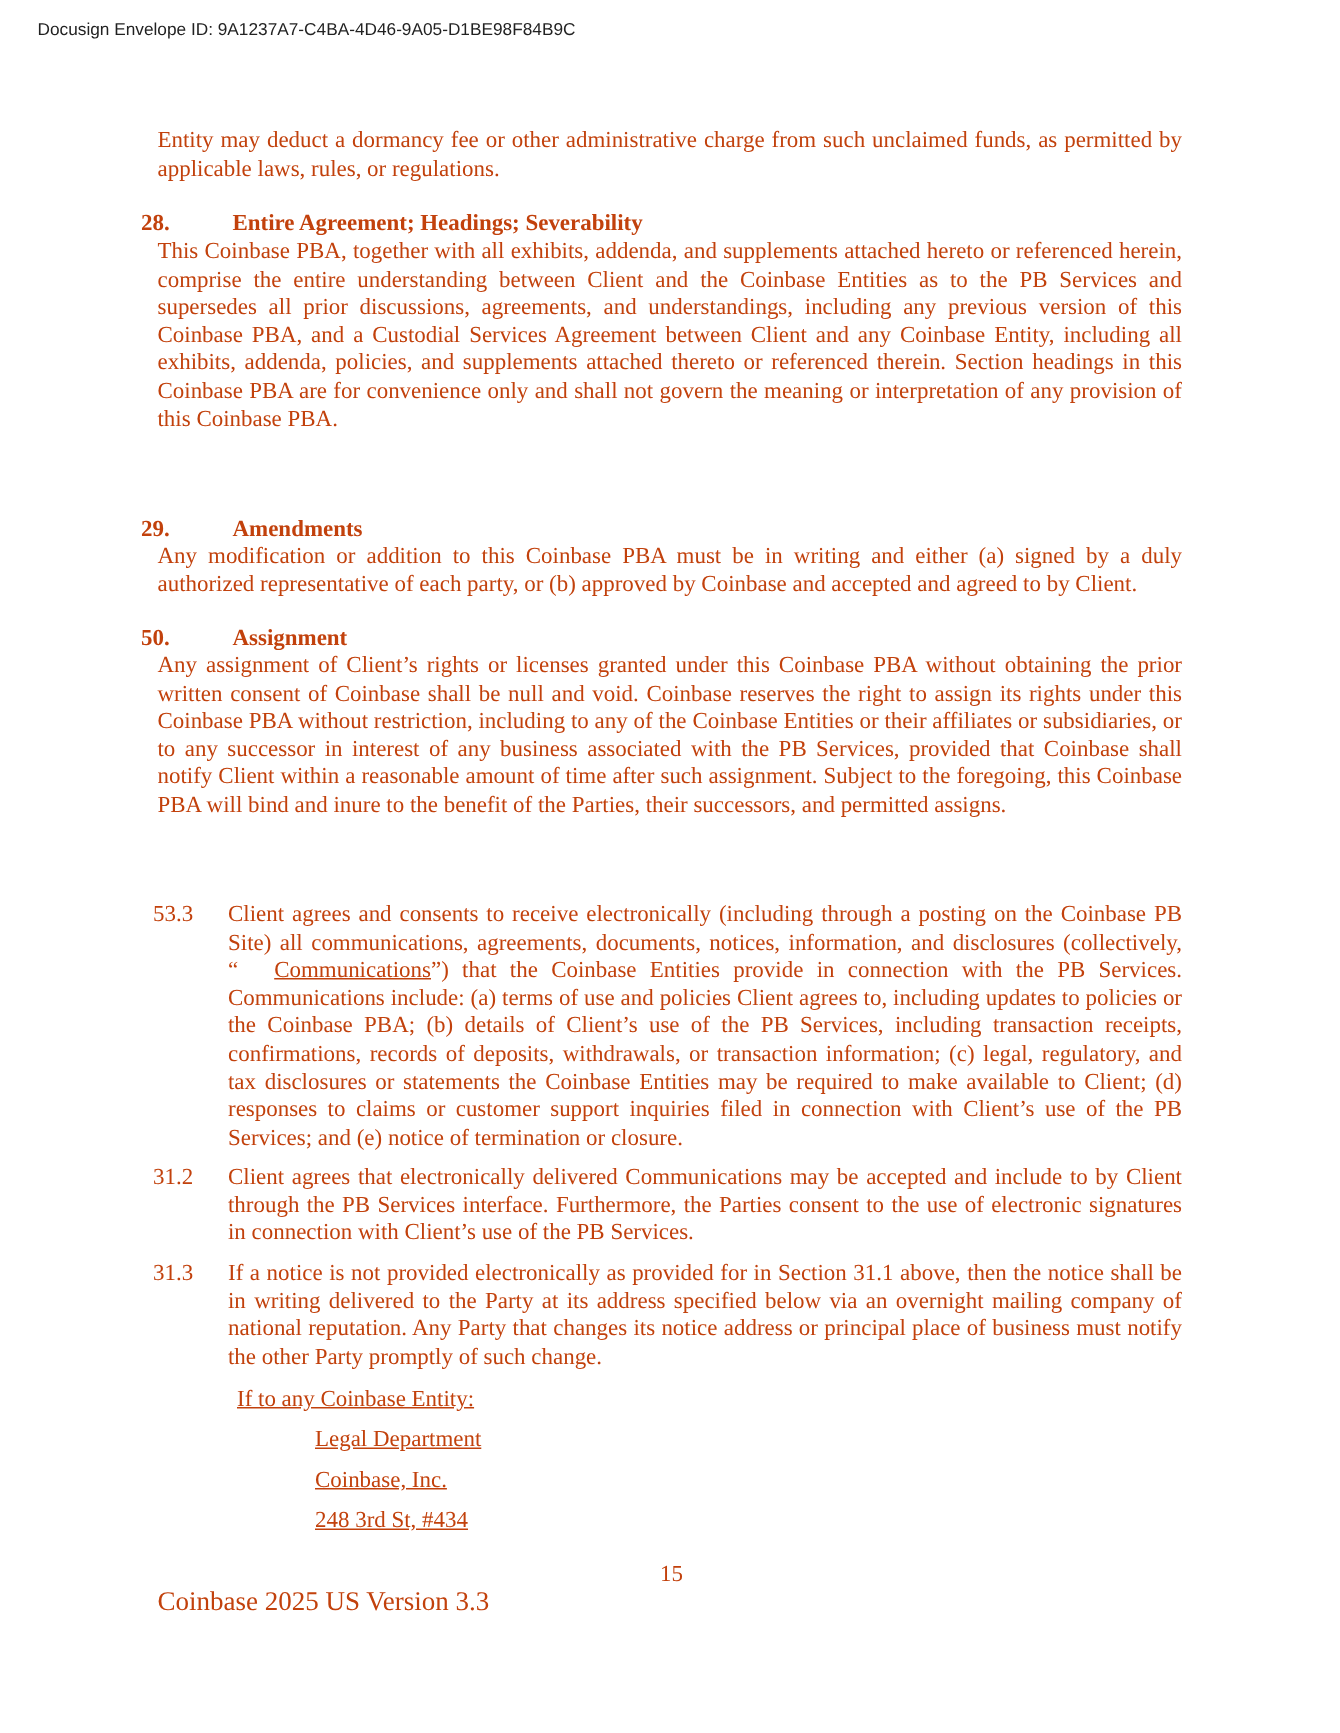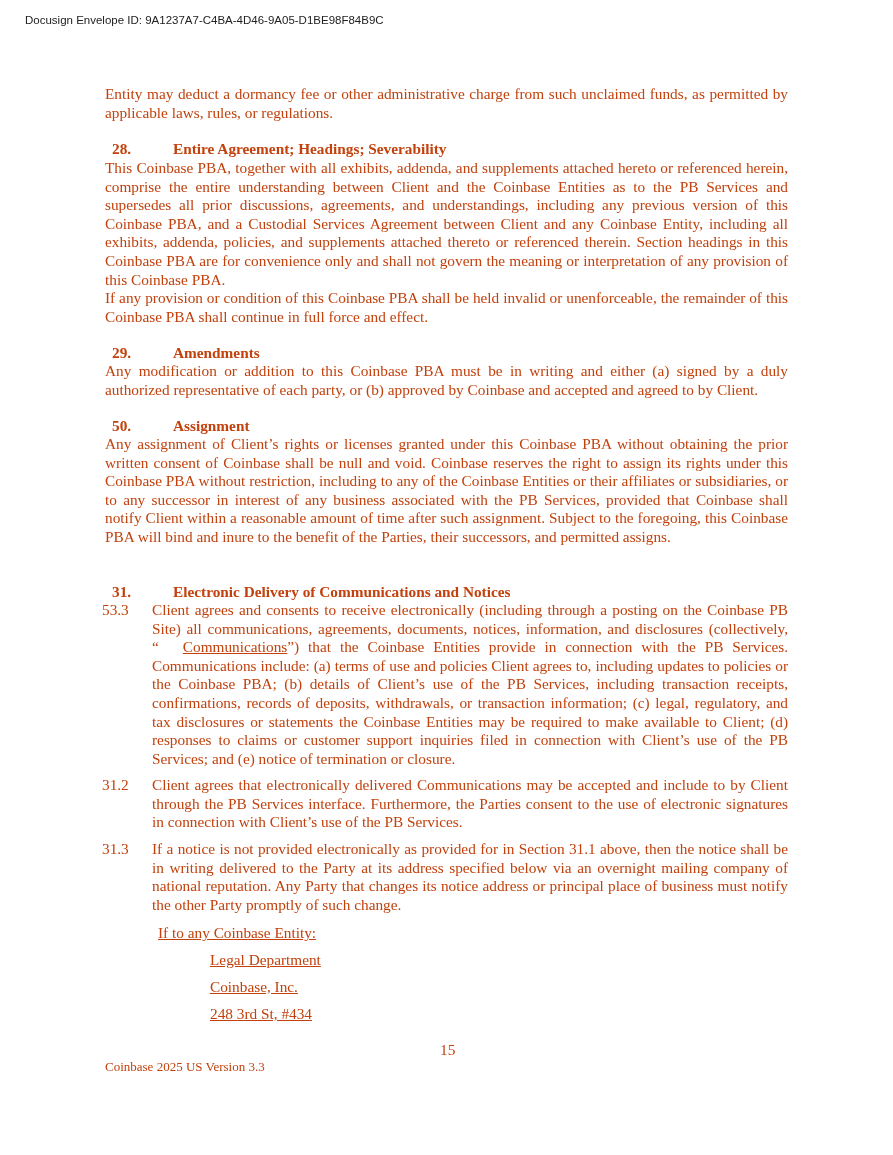--- a/index.html
+++ b/index.html
@@ -8,69 +8,65 @@
     position: absolute; left: 25px; top: 14px;
     font-family: "Liberation Sans", sans-serif; font-size: 11.5px; color: #222; text-align: center;
   }
   .page {
     position: absolute; left: 0; top: 0; width: 893px; height: 1155px;
     font-family: "Liberation Serif", serif; font-size: 15.3px; line-height: 18.6px; color: #c2410c;
   }
   .block { position: absolute; left: 105px; width: 683px; text-align: justify; }
   .block p { margin: 0; }
   .heading {
-    position: absolute; left: 112px; font-weight: bold;
+    position: absolute; left: 94px; font-weight: bold;
   }
   .heading .num { display: inline-block; width: 61px; }
   .sub { position: absolute; left: 102px; width: 686px; }
   .sub .subnum { position: absolute; left: 0; top: 0; width: 48px; }
   .sub .subtext { margin-left: 50px; text-align: justify; }
   .u { text-decoration: underline; padding-left: 24px; }
   .addr { position: absolute; text-decoration: underline; }
   .pageno { position: absolute; left: 440px; top: 1041px; }
-  .footer { position: absolute; left: 105px; top: 1058px; font-size: 13px; }
+  .footer { position: absolute; left: 105px; top: 1058px; font-size: 18px; }
   
   .just p, .subtext { text-align-last: left; }
 </style>
 </head>
 <body>
 
 <div class="envelope">Docusign Envelope ID: 9A1237A7-C4BA-4D46-9A05-D1BE98F84B9C</div>
 
 <div class="page">
 
   <div class="block just" style="top:85px;">
     <p>Entity may deduct a dormancy fee or other administrative charge from such unclaimed funds, as permitted by applicable laws, rules, or regulations.</p>
   </div>
 
   <div class="heading" style="top:140px;">
     <span class="num">28.</span><span>Entire Agreement; Headings; Severability</span>
   </div>
   <div class="block just" style="top:159px;">
     <p>This Coinbase PBA, together with all exhibits, addenda, and supplements attached hereto or referenced herein, comprise the entire understanding between Client and the Coinbase Entities as to the PB Services and supersedes all prior discussions, agreements, and understandings, including any previous version of this Coinbase PBA, and a Custodial Services Agreement between Client and any Coinbase Entity, including all exhibits, addenda, policies, and supplements attached thereto or referenced therein. Section headings in this Coinbase PBA are for convenience only and shall not govern the meaning or interpretation of any provision of this Coinbase PBA.</p>
-    <p>If any provision or condition of this Coinbase PBA shall be held invalid or unenforceable, the remainder of this Coinbase PBA shall continue in full force and effect.</p>
   </div>
 
   <div class="heading" style="top:344px;">
     <span class="num">29.</span><span>Amendments</span>
   </div>
   <div class="block just" style="top:362px;">
     <p>Any modification or addition to this Coinbase PBA must be in writing and either (a) signed by a duly authorized representative of each party, or (b) approved by Coinbase and accepted and agreed to by Client.</p>
   </div>
 
   <div class="heading" style="top:417px;">
     <span class="num">50.</span><span>Assignment</span>
   </div>
   <div class="block just" style="top:435px;">
     <p>Any assignment of Client’s rights or licenses granted under this Coinbase PBA without obtaining the prior written consent of Coinbase shall be null and void. Coinbase reserves the right to assign its rights under this Coinbase PBA without restriction, including to any of the Coinbase Entities or their affiliates or subsidiaries, or to any successor in interest of any business associated with the PB Services, provided that Coinbase shall notify Client within a reasonable amount of time after such assignment. Subject to the foregoing, this Coinbase PBA will bind and inure to the benefit of the Parties, their successors, and permitted assigns.</p>
   </div>
 
-  <div class="heading" style="top:583px;">
-    <span class="num">31.</span><span>Electronic Delivery of Communications and Notices</span>
-  </div>
 
   <div class="sub" style="top:601px;">
     <span class="subnum">53.3</span>
     <div class="subtext"><span>Client agrees and consents to receive electronically (including through a posting on the Coinbase PB Site) all communications, agreements, documents, notices, information, and disclosures (collectively, “</span><span class="u">Communications</span><span>”) that the Coinbase Entities provide in connection with the PB Services. Communications include: (a) terms of use and policies Client agrees to, including updates to policies or the Coinbase PBA; (b) details of Client’s use of the PB Services, including transaction receipts, confirmations, records of deposits, withdrawals, or transaction information; (c) legal, regulatory, and tax disclosures or statements the Coinbase Entities may be required to make available to Client; (d) responses to claims or customer support inquiries filed in connection with Client’s use of the PB Services; and (e) notice of termination or closure.</span></div>
   </div>
 
   <div class="sub" style="top:776px;">
     <span class="subnum">31.2</span>
     <div class="subtext">Client agrees that electronically delivered Communications may be accepted and include to by Client through the PB Services interface. Furthermore, the Parties consent to the use of electronic signatures in connection with Client’s use of the PB Services.</div>
   </div>

